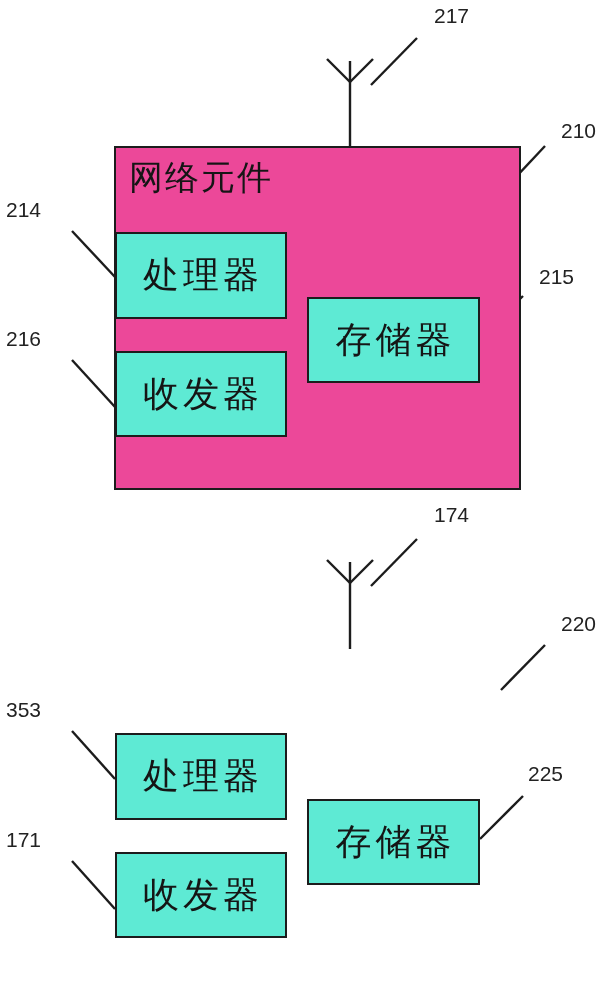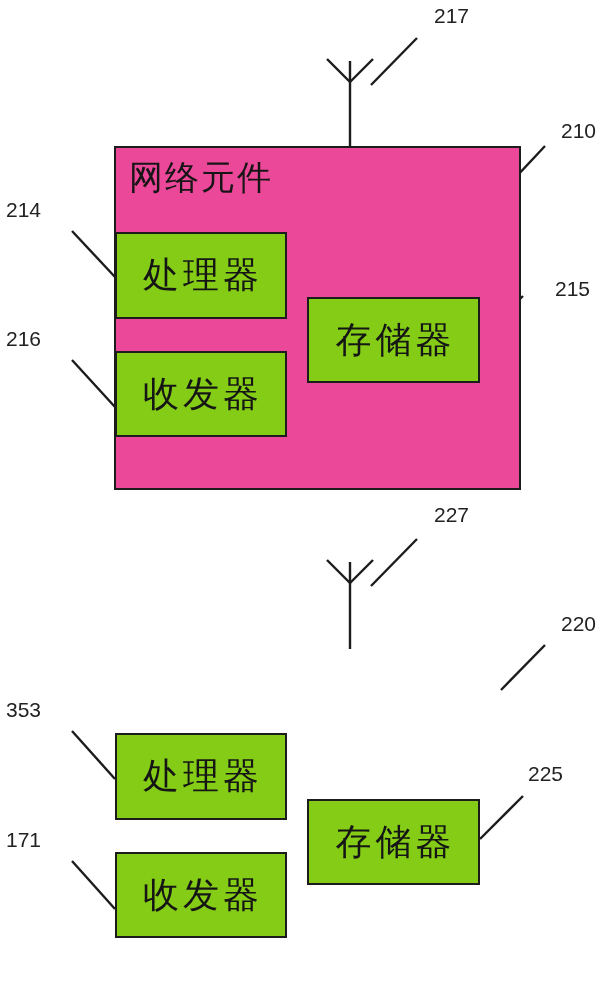--- a/index.html
+++ b/index.html
@@ -40,21 +40,21 @@
     font-family: "DejaVu Serif", serif;
     font-size: 34px;
     letter-spacing: 2px;
     color: #151515;
     white-space: nowrap;
   }
   .inner-box {
     position: absolute;
     box-sizing: border-box;
     border: 2.3px solid #1c1c1c;
-    background: #84cc16;
+    background: #5eead4;
     display: flex;
     align-items: center;
     justify-content: center;
   }
   .inner-label {
     font-family: "DejaVu Serif", serif;
     font-size: 36px;
     letter-spacing: 4px;
     color: #151515;
     white-space: nowrap;
@@ -100,39 +100,39 @@
   </svg>
 
   <div class="ref-num" style="left:434px; top:5px;">217</div>
 
   <div class="ref-num" style="left:561px; top:112px;margin-top:8px;">210</div>
 
   <div class="ref-num" style="left:6px; top:199px;">214</div>
 
   <div class="ref-num" style="left:6px; top:328px;">216</div>
 
-  <div class="ref-num" style="left:539px; top:278px;margin-left:16px;">215</div>
+  <div class="ref-num" style="left:539px; top:266px;">215</div>
 
   <div class="outer-box" style="left:93px; top:146px; width:407px; height:344px;">
     <div class="device-title">网络元件</div>
   </div>
 
   <div class="inner-box" style="left:115px; top:232px; width:172px; height:87px;">
     <span class="inner-label">处理器</span>
   </div>
 
   <div class="inner-box" style="left:307px; top:297px; width:173px; height:86px;">
     <span class="inner-label">存储器</span>
   </div>
 
   <div class="inner-box" style="left:115px; top:351px; width:172px; height:86px;">
     <span class="inner-label">收发器</span>
   </div>
 
-  <div class="ref-num" style="left:434px; top:504px;">227</div>
+  <div class="ref-num" style="left:434px; top:504px;">174</div>
 
   <div class="ref-num" style="left:561px; top:613px;">220</div>
 
   <div class="ref-num" style="left:6px; top:699px;">353</div>
 
   <div class="ref-num" style="left:6px; top:829px;">171</div>
 
   <div class="ref-num" style="left:528px; top:763px;">225</div>
 
 

